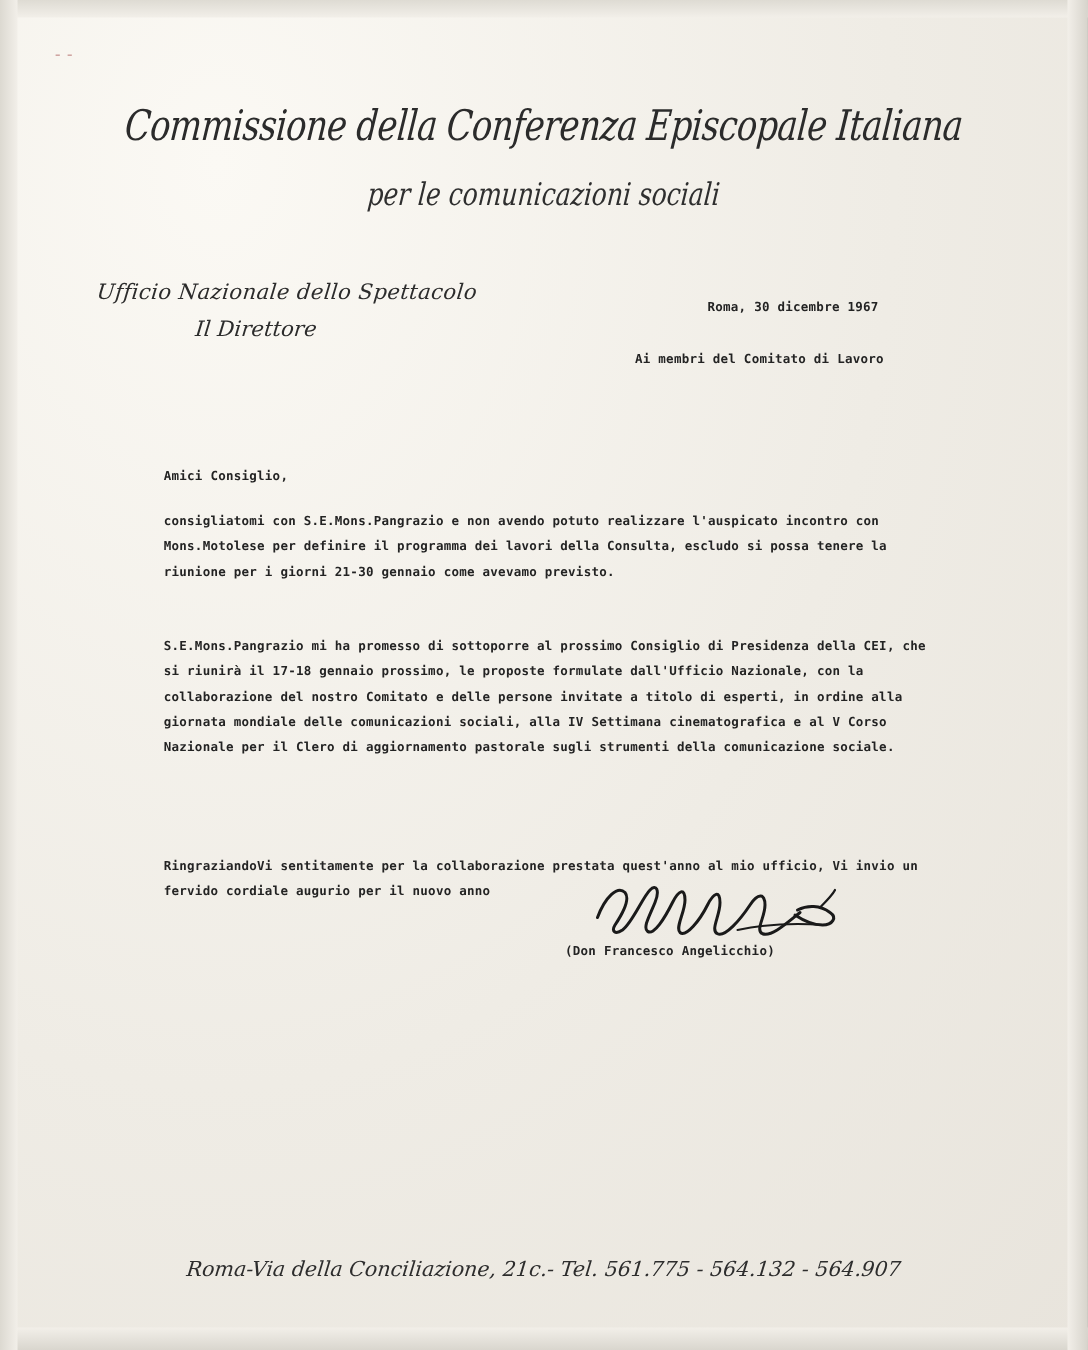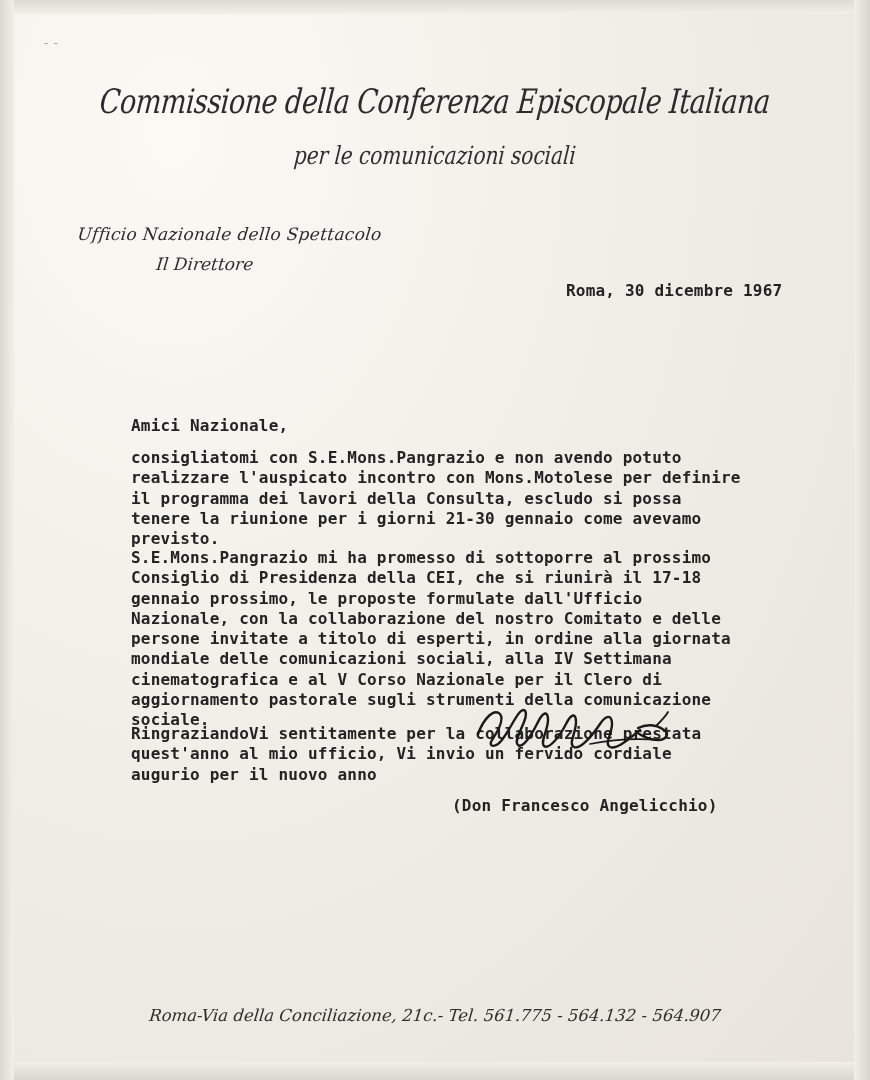--- a/index.html
+++ b/index.html
@@ -103,24 +103,23 @@
     margin-top: 10px;
     margin-left: 82px;
     font-size: 17px;
     white-space: nowrap;
   }
 
   
   .tw {
     font-family: "DejaVu Sans Mono", monospace;
     color: #232323;
-    font-size: 16px;
+    font-size: 10px;
     letter-spacing: .2px;
     font-weight: 700;
-    margin-top: 40px;
   }
 
   .date-line {
     position: absolute;
     left: 566px; top: 241px;
     white-space: nowrap;
   }
   .addressee {
     position: absolute;
     left: 508px; top: 278px;
@@ -184,23 +183,24 @@
   </div>
 
   <div class="office">
     <div class="office-name">Ufficio Nazionale dello Spettacolo</div>
     <div class="office-role">Il Direttore</div>
   </div>
 
   <div class="tw date-line">Roma, 30 dicembre 1967</div>
 
   <div class="tw addressee">
-  </div>
-
-  <div class="tw salutation">Amici Nazionale,</div>
+    <div>Ai membri del Comitato di Lavoro</div>
+  </div>
+
+  <div class="tw salutation">Amici Consiglio,</div>
 
   <div class="tw body-p" id="para-1">
     <span class="ind"></span><span>consigliatomi con S.E.Mons.Pangrazio e non avendo potuto realizzare l'auspicato incontro con Mons.Motolese per definire il programma dei lavori della Consulta, escludo si possa tenere la riunione per i giorni 21-30 gennaio come avevamo previsto.</span>
   </div>
 
 
   <div class="tw body-p" id="para-3">
     <span class="ind"></span><span>S.E.Mons.Pangrazio mi ha promesso di sottoporre al prossimo Consiglio di Presidenza della CEI, che si riunirà il 17-18 gennaio prossimo, le proposte formulate dall'Ufficio Nazionale, con la collaborazione del nostro Comitato e delle persone invitate a titolo di esperti, in ordine alla giornata mondiale delle comunicazioni sociali, alla IV Settimana cinematografica e al V Corso Nazionale per il Clero di aggiornamento pastorale sugli strumenti della comunicazione sociale.</span>
   </div>
 

